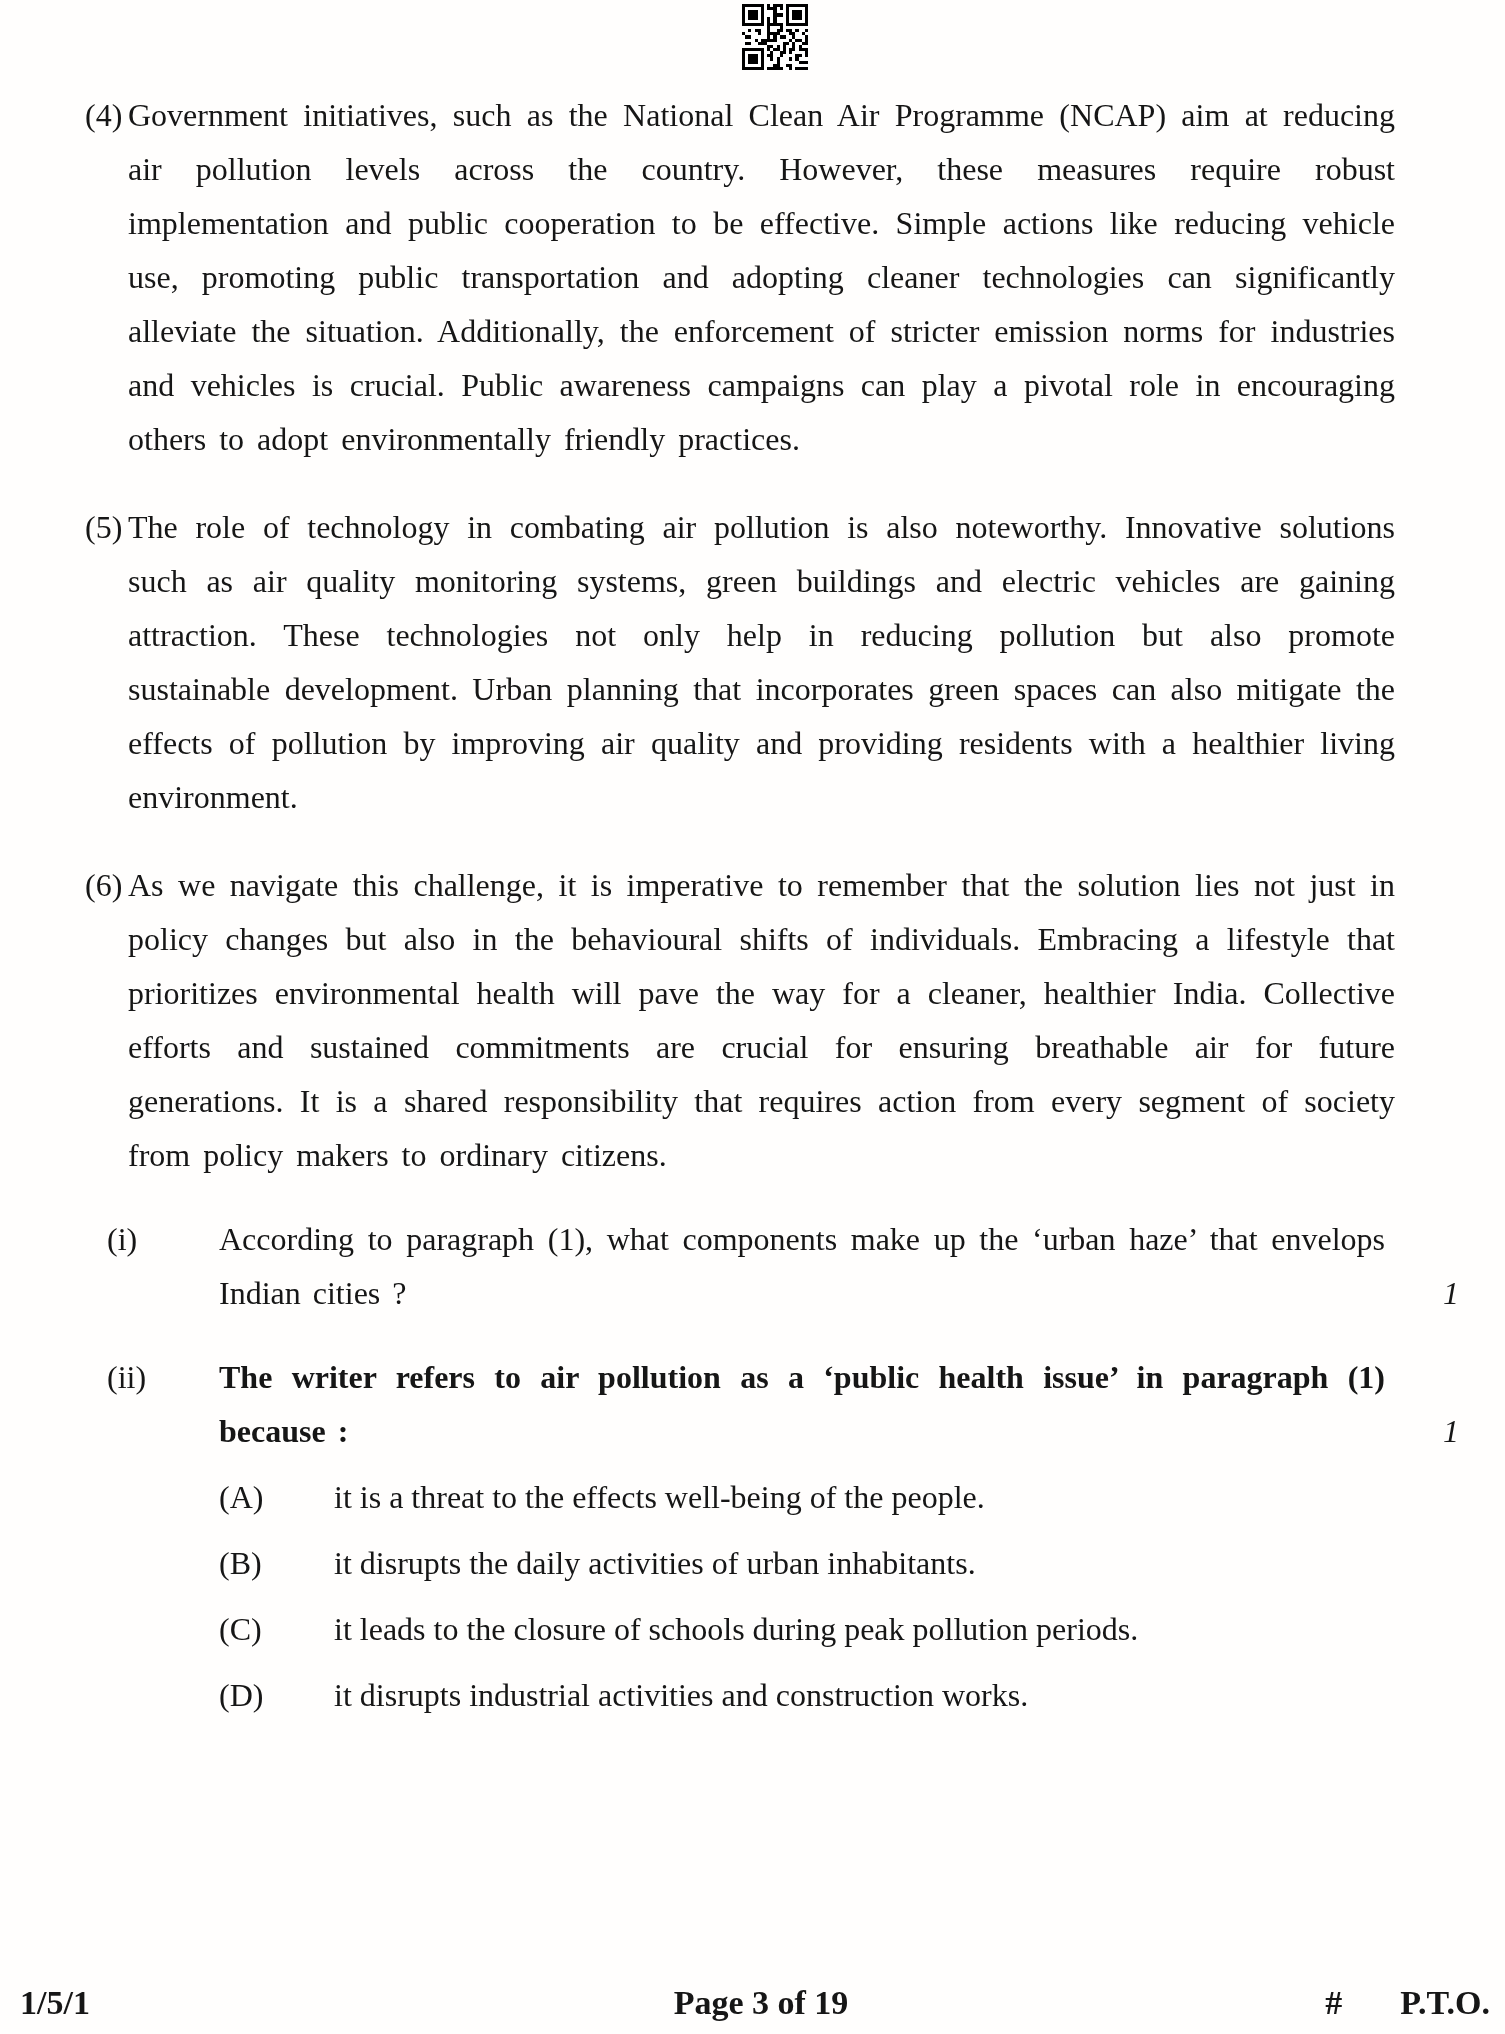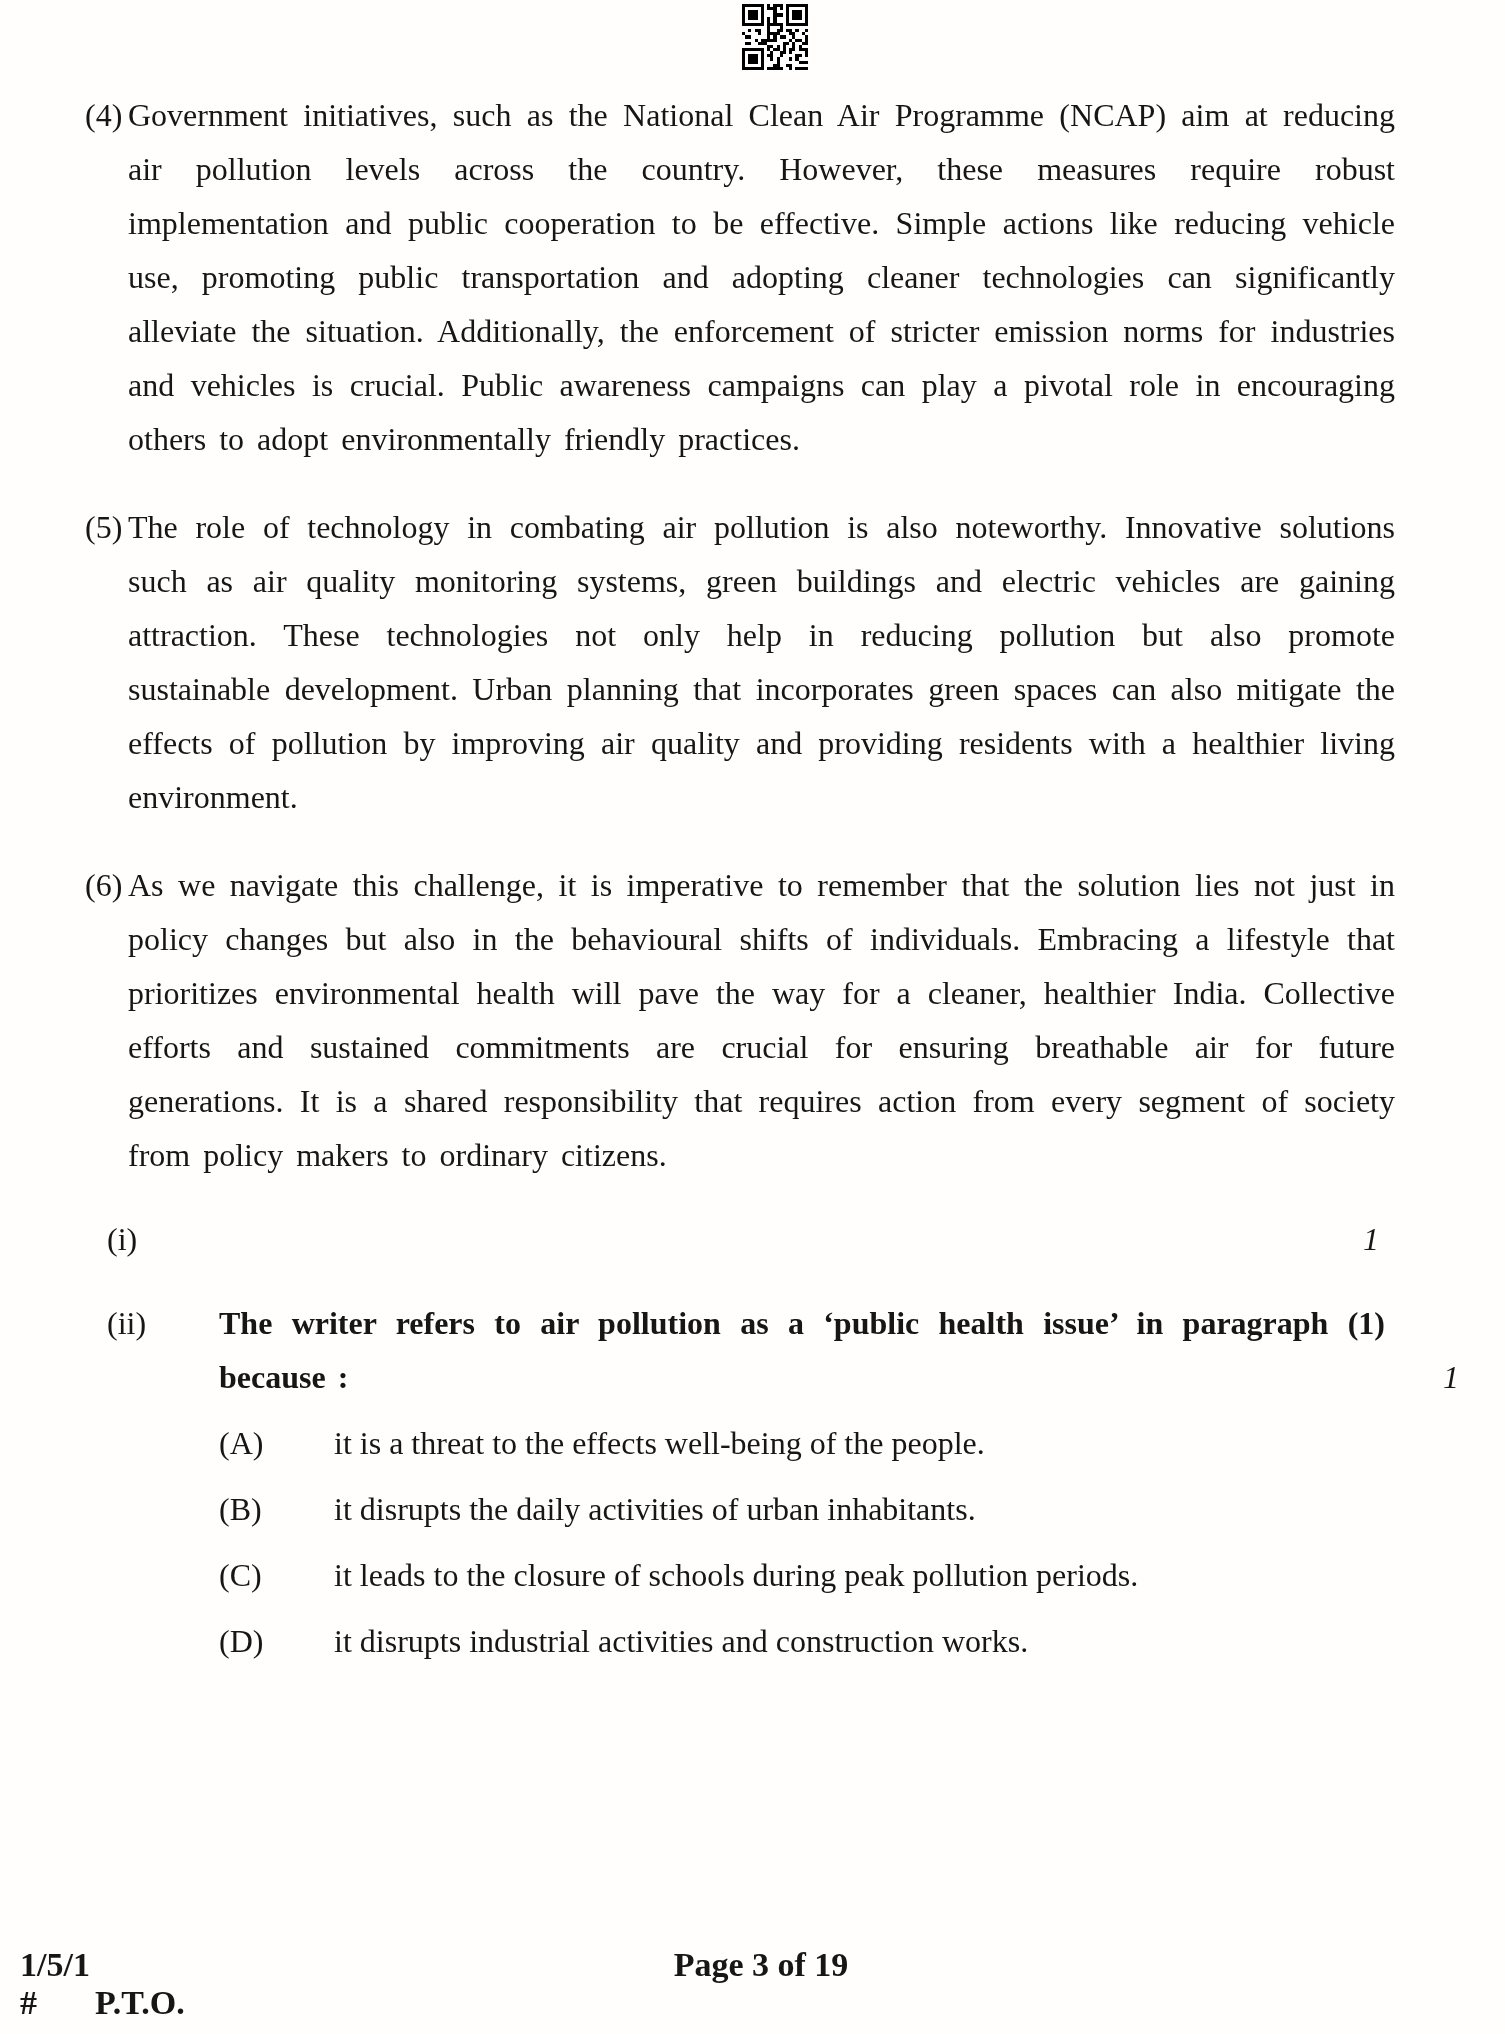--- a/index.html
+++ b/index.html
@@ -74,21 +74,20 @@
   .footer {
     position: absolute;
     left: 20px;
     right: 15px;
     bottom: 12px;
     display: flex;
     align-items: baseline;
     justify-content: space-between;
     font-weight: bold;
     font-size: 34px;
-    flex-direction: column;
   }
   .footer-center {
     position: absolute;
     left: 12px; right: 0;
     text-align: center;
   }
   .footer-right { display: flex; gap: 58px; }
 </style>
 </head>
 <body>
@@ -239,20 +238,21 @@
     </div>
     <div class="para">
       <div class="para-num">(6)</div>
       <div class="para-text">As we navigate this challenge, it is imperative to remember that the solution lies not just in policy changes but also in the behavioural shifts of individuals. Embracing a lifestyle that prioritizes environmental health will pave the way for a cleaner, healthier India. Collective efforts and sustained commitments are crucial for ensuring breathable air for future generations. It is a shared responsibility that requires action from every segment of society from policy makers to ordinary citizens.</div>
     </div>
   </div>
 
 
   <div class="question">
     <div class="q-num">(i)</div>
+    <div class="q-text">According to paragraph (1), what components make up the ‘urban haze’ that envelops Indian cities ?</div>
     <div class="q-mark">1</div>
   </div>
 
   <div class="question">
     <div class="q-num">(ii)</div>
     <div class="q-text bold">The writer refers to air pollution as a ‘public health issue’ in paragraph (1) because :</div>
     <div class="q-mark">1</div>
   </div>
 
   <div class="options">

